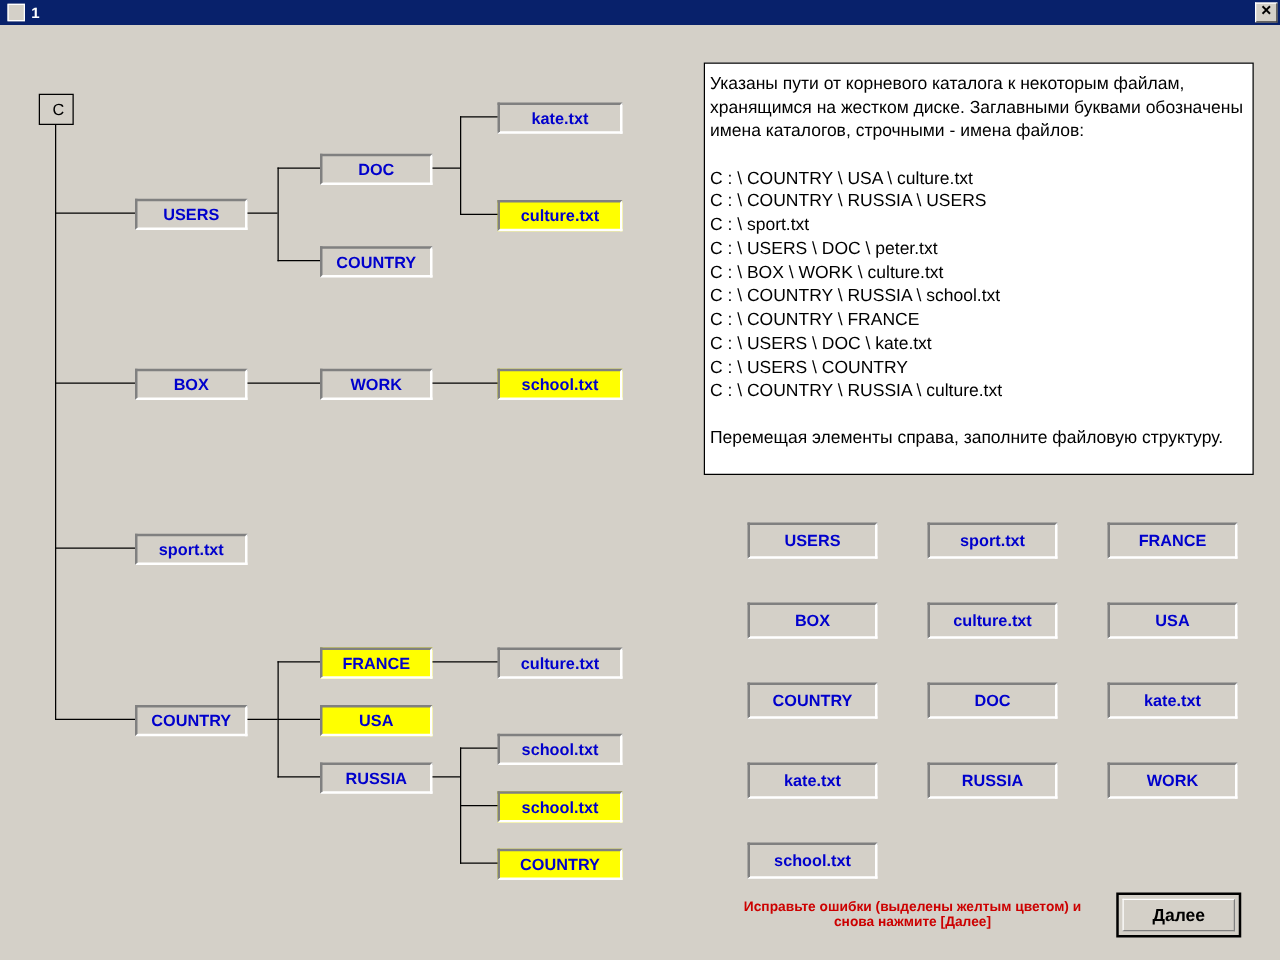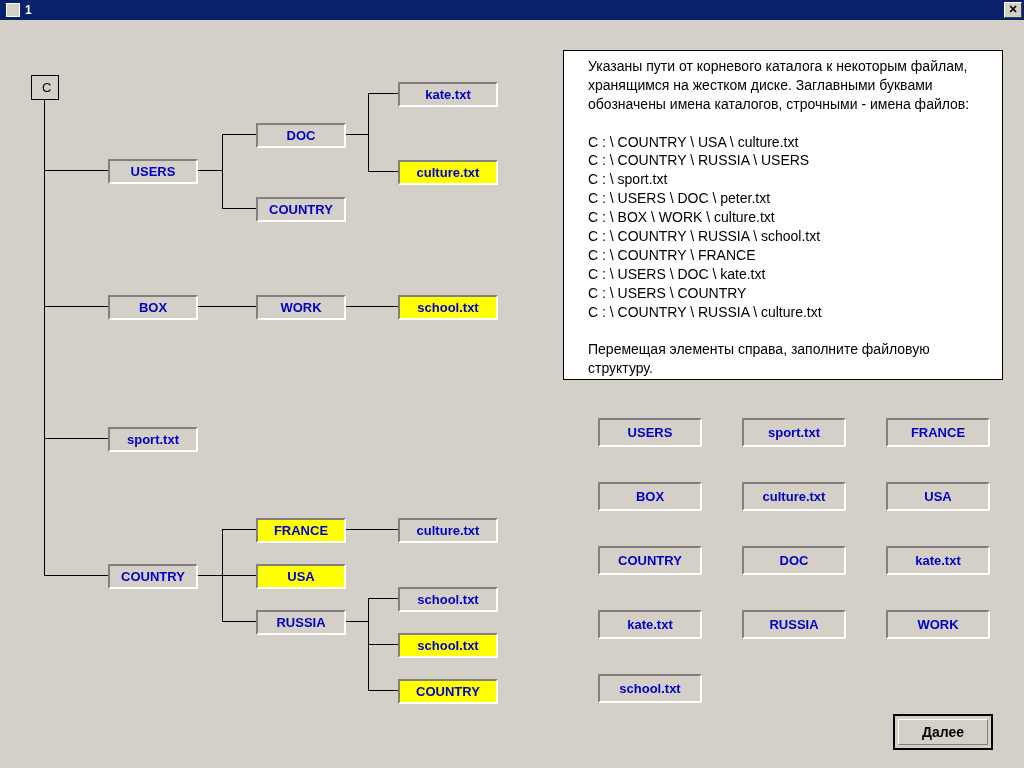--- a/index.html
+++ b/index.html
@@ -87,21 +87,21 @@
   .hline { height: 1px; }
 
   
   .instructions {
     position: absolute;
     left: 563px; top: 30px;
     width: 440px; height: 330px;
     background: #ffffff;
     border: 1px solid #000;
     box-sizing: border-box;
-    padding: 6px 24px;
+    padding: 6px 4px;
     font-size: 14px;
     line-height: 1.35;
     white-space: pre-wrap;
   }
 
   
   .pal {
     position: absolute;
     box-sizing: border-box;
     border: 2px solid;
@@ -248,16 +248,17 @@
   <div class="pal" style="left:598px; top:526px;">COUNTRY</div>
   <div class="pal" style="left:742px; top:526px;">DOC</div>
   <div class="pal" style="left:886px; top:526px;">kate.txt</div>
 
   <div class="pal" style="left:598px; top:590px;">kate.txt</div>
   <div class="pal" style="left:742px; top:590px;">RUSSIA</div>
   <div class="pal" style="left:886px; top:590px;">WORK</div>
 
   <div class="pal" style="left:598px; top:654px;">school.txt</div>
 
+  <div class="hint" style="left:580px; top:700px;">Исправьте ошибки (выделены желтым цветом) и снова нажмите  [Далее]</div>
 
   <div class="next-btn" style="left:893px; top:694px;">Далее</div>
 
 </div>
 
 </body></html>

